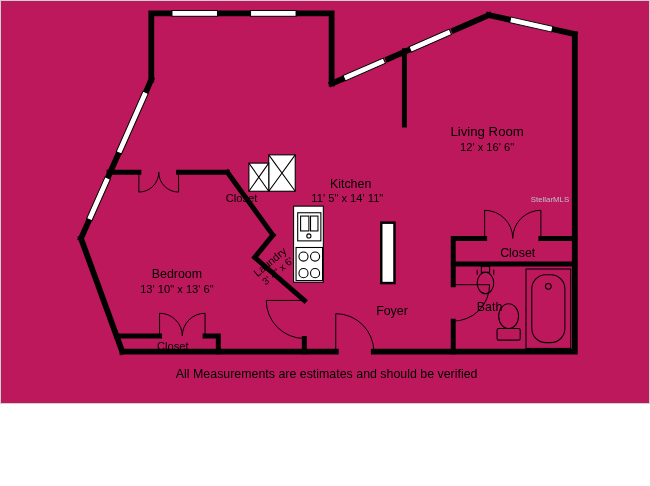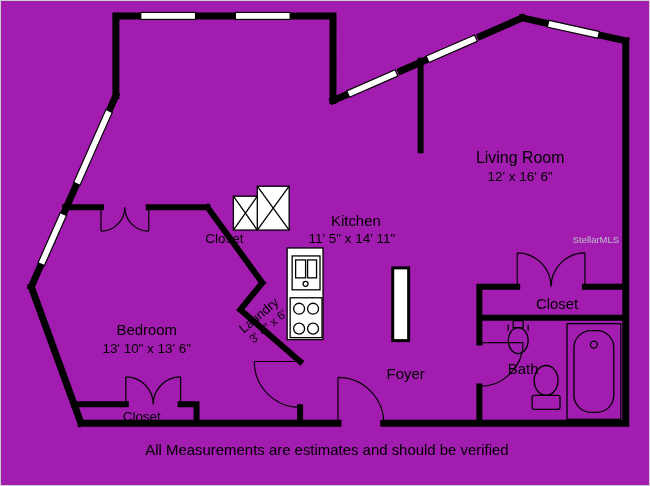--- a/index.html
+++ b/index.html
@@ -1,18 +1,18 @@
 <!DOCTYPE html>
 <html><head>
 <meta charset="utf-8">
 <style>
   html,body{margin:0;padding:0;background:#fff;}
   .stage{
-    position:relative;width:650px;height:486px;box-sizing:border-box;
-    background:#a21caf;border:1px solid #cfcfcf;overflow:hidden;
+    position:relative;width:650px;height:404px;box-sizing:border-box;
+    background:#be185d;border:1px solid #cfcfcf;overflow:hidden;
     font-family:"Liberation Sans",sans-serif;
   }
   .stage svg{display:block;width:100%;height:100%;}
   .wall{stroke:#000;fill:none;stroke-linecap:square;}
   .ext{stroke-width:7;}
   .int{stroke-width:6;}
   .swing{stroke:#000;stroke-width:1.2;fill:none;}
   .thin{stroke:#000;stroke-width:1.3;fill:none;}
   .fix{stroke:#000;stroke-width:1.3;fill:#fff;}
   .win{fill:#fff;stroke:#000;stroke-width:1.2;}

